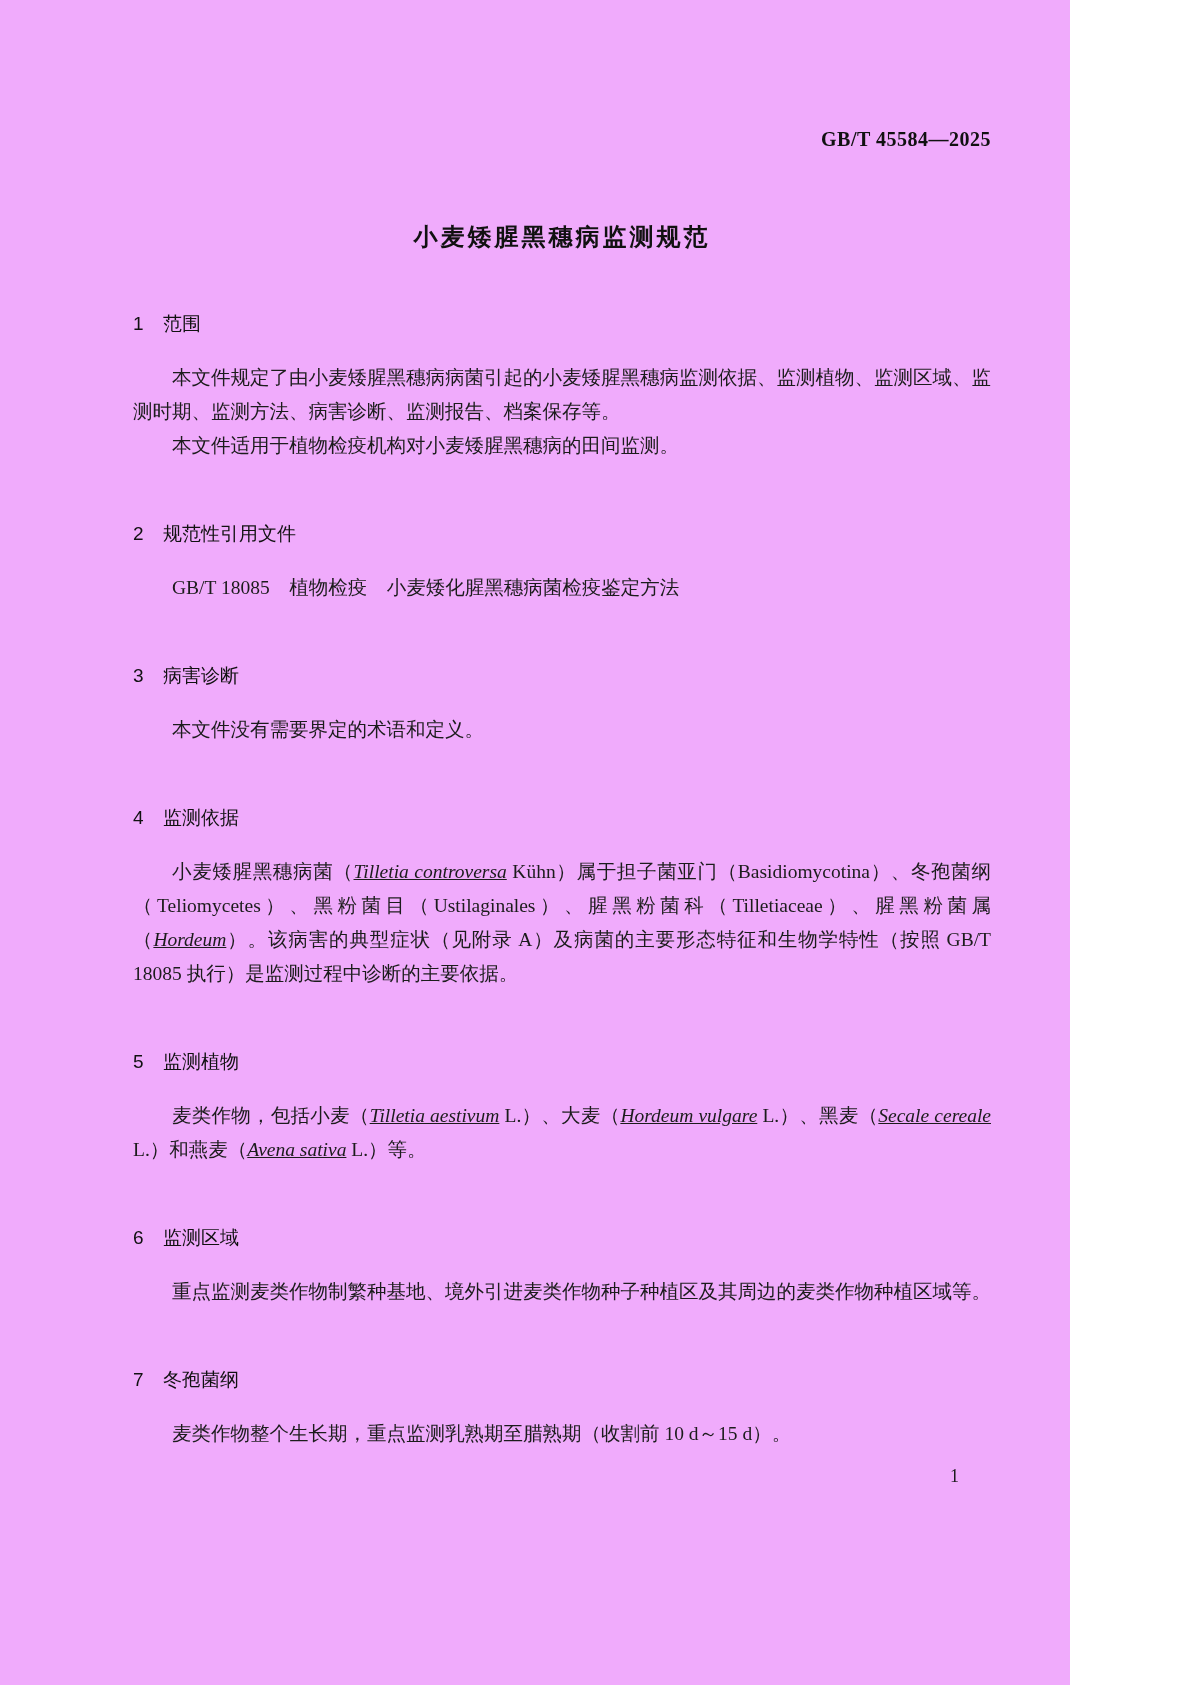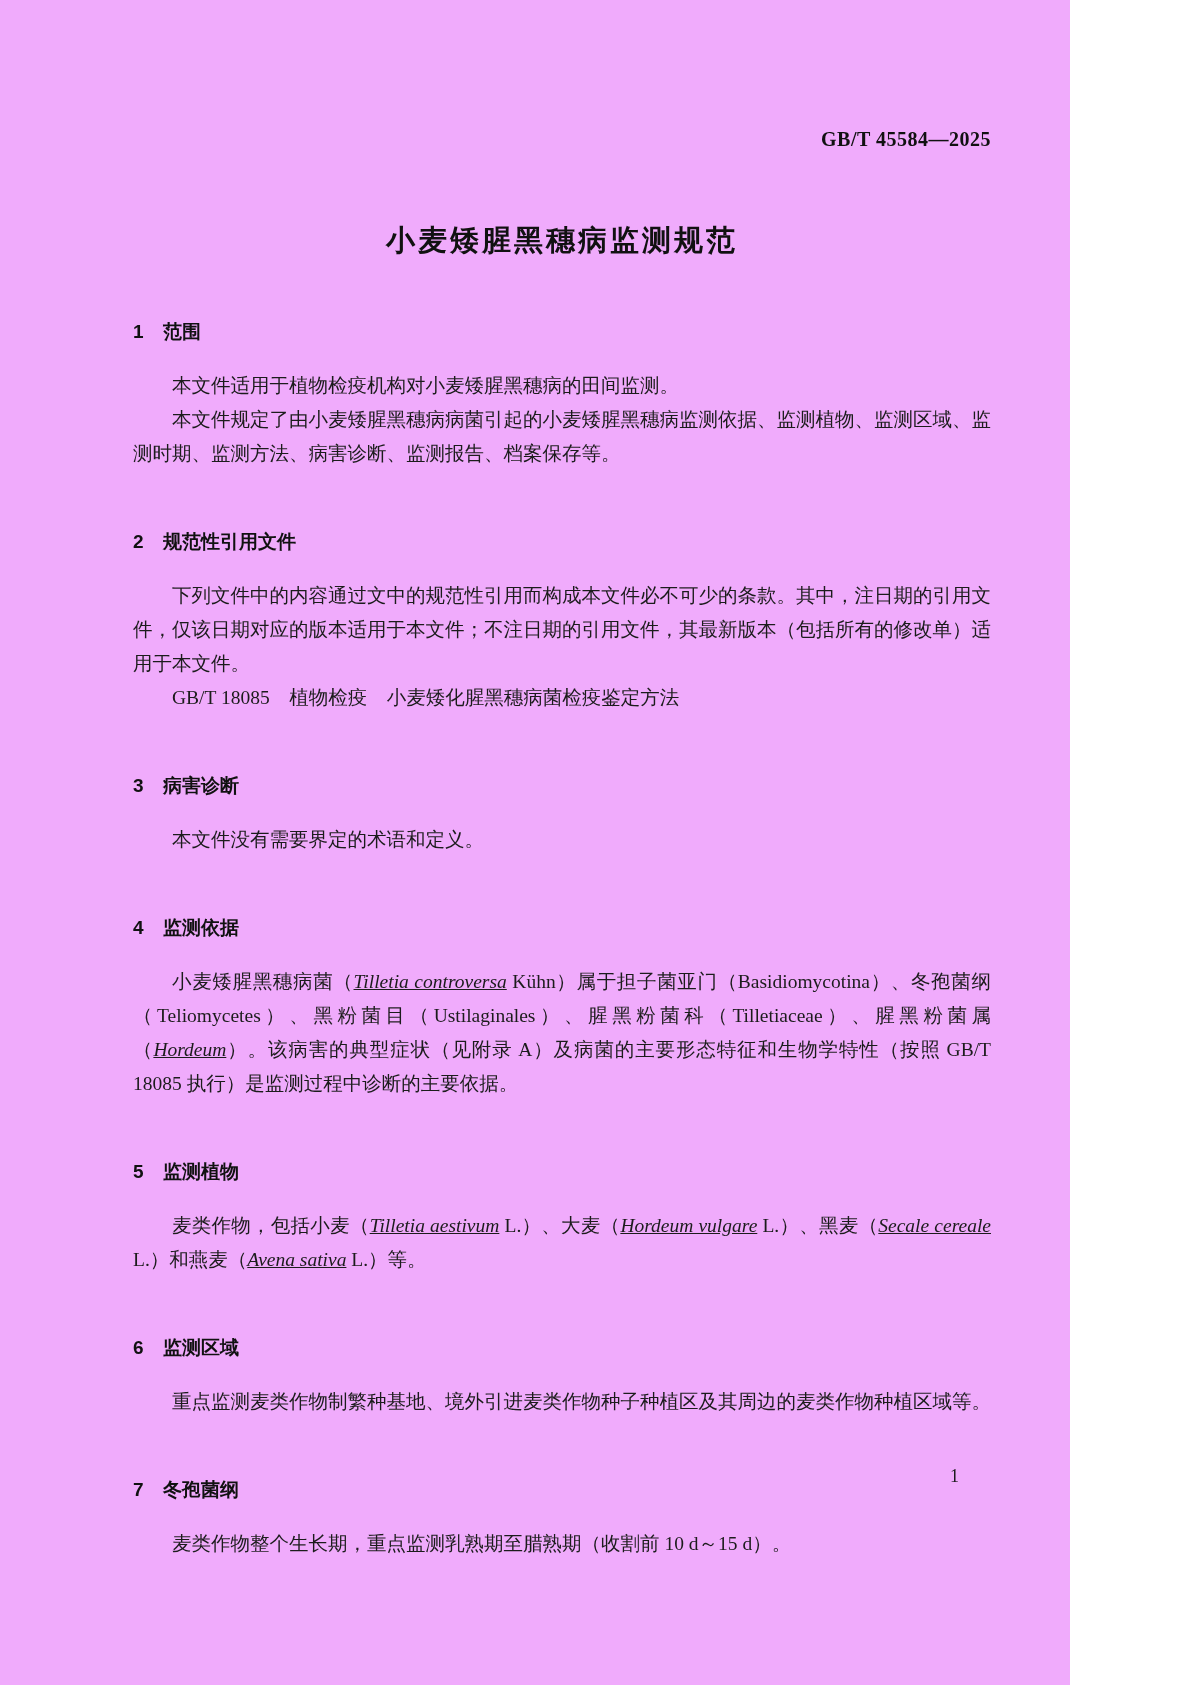--- a/index.html
+++ b/index.html
@@ -29,30 +29,30 @@
     font-weight: 700;
     font-size: 20px;
     letter-spacing: 0.5px;
     color: #111111;
   }
   .doc-title {
     margin: 70px 0 0 0;
     text-align: center;
     font-family: "Liberation Sans", "DejaVu Sans", sans-serif;
     font-weight: 700;
-    font-size: 29px;
+    font-size: 24px;
     letter-spacing: 3px;
     color: #111111;
   }
   section.doc-section {
     margin-top: 58px;
   }
   .sec-heading {
     font-family: "Liberation Sans", "DejaVu Sans", sans-serif;
-    font-weight: 700;
+    font-weight: 400;
     font-size: 19px;
     color: #111111;
     margin: 0 0 24px 0;
   }
   .sec-num {
     display: inline-block;
     min-width: 30px;
   }
   p.para {
     margin: 0;
@@ -84,29 +84,28 @@
   <div class="content">
 
     <div class="std-number">GB/T 45584—2025</div>
 
     <h1 class="doc-title">小麦矮腥黑穗病监测规范</h1>
 
     <section class="doc-section">
       <div class="sec-heading">
         <span class="sec-num">1</span><span>范围</span>
       </div>
+      <p class="para">本文件规定了由小麦矮腥黑穗病病菌引起的小麦矮腥黑穗病监测依据、监测植物、监测区域、监测时期、监测方法、病害诊断、监测报告、档案保存等。</p>
       <p class="para">本文件适用于植物检疫机构对小麦矮腥黑穗病的田间监测。</p>
-      <p class="para">本文件规定了由小麦矮腥黑穗病病菌引起的小麦矮腥黑穗病监测依据、监测植物、监测区域、监测时期、监测方法、病害诊断、监测报告、档案保存等。</p>
     </section>
 
     <section class="doc-section">
       <div class="sec-heading">
         <span class="sec-num">2</span><span>规范性引用文件</span>
       </div>
-      <p class="para">下列文件中的内容通过文中的规范性引用而构成本文件必不可少的条款。其中，注日期的引用文件，仅该日期对应的版本适用于本文件；不注日期的引用文件，其最新版本（包括所有的修改单）适用于本文件。</p>
       <p class="para">GB/T 18085　植物检疫　小麦矮化腥黑穗病菌检疫鉴定方法</p>
     </section>
 
     <section class="doc-section">
       <div class="sec-heading">
         <span class="sec-num">3</span><span>病害诊断</span>
       </div>
       <p class="para">本文件没有需要界定的术语和定义。</p>
     </section>
 

